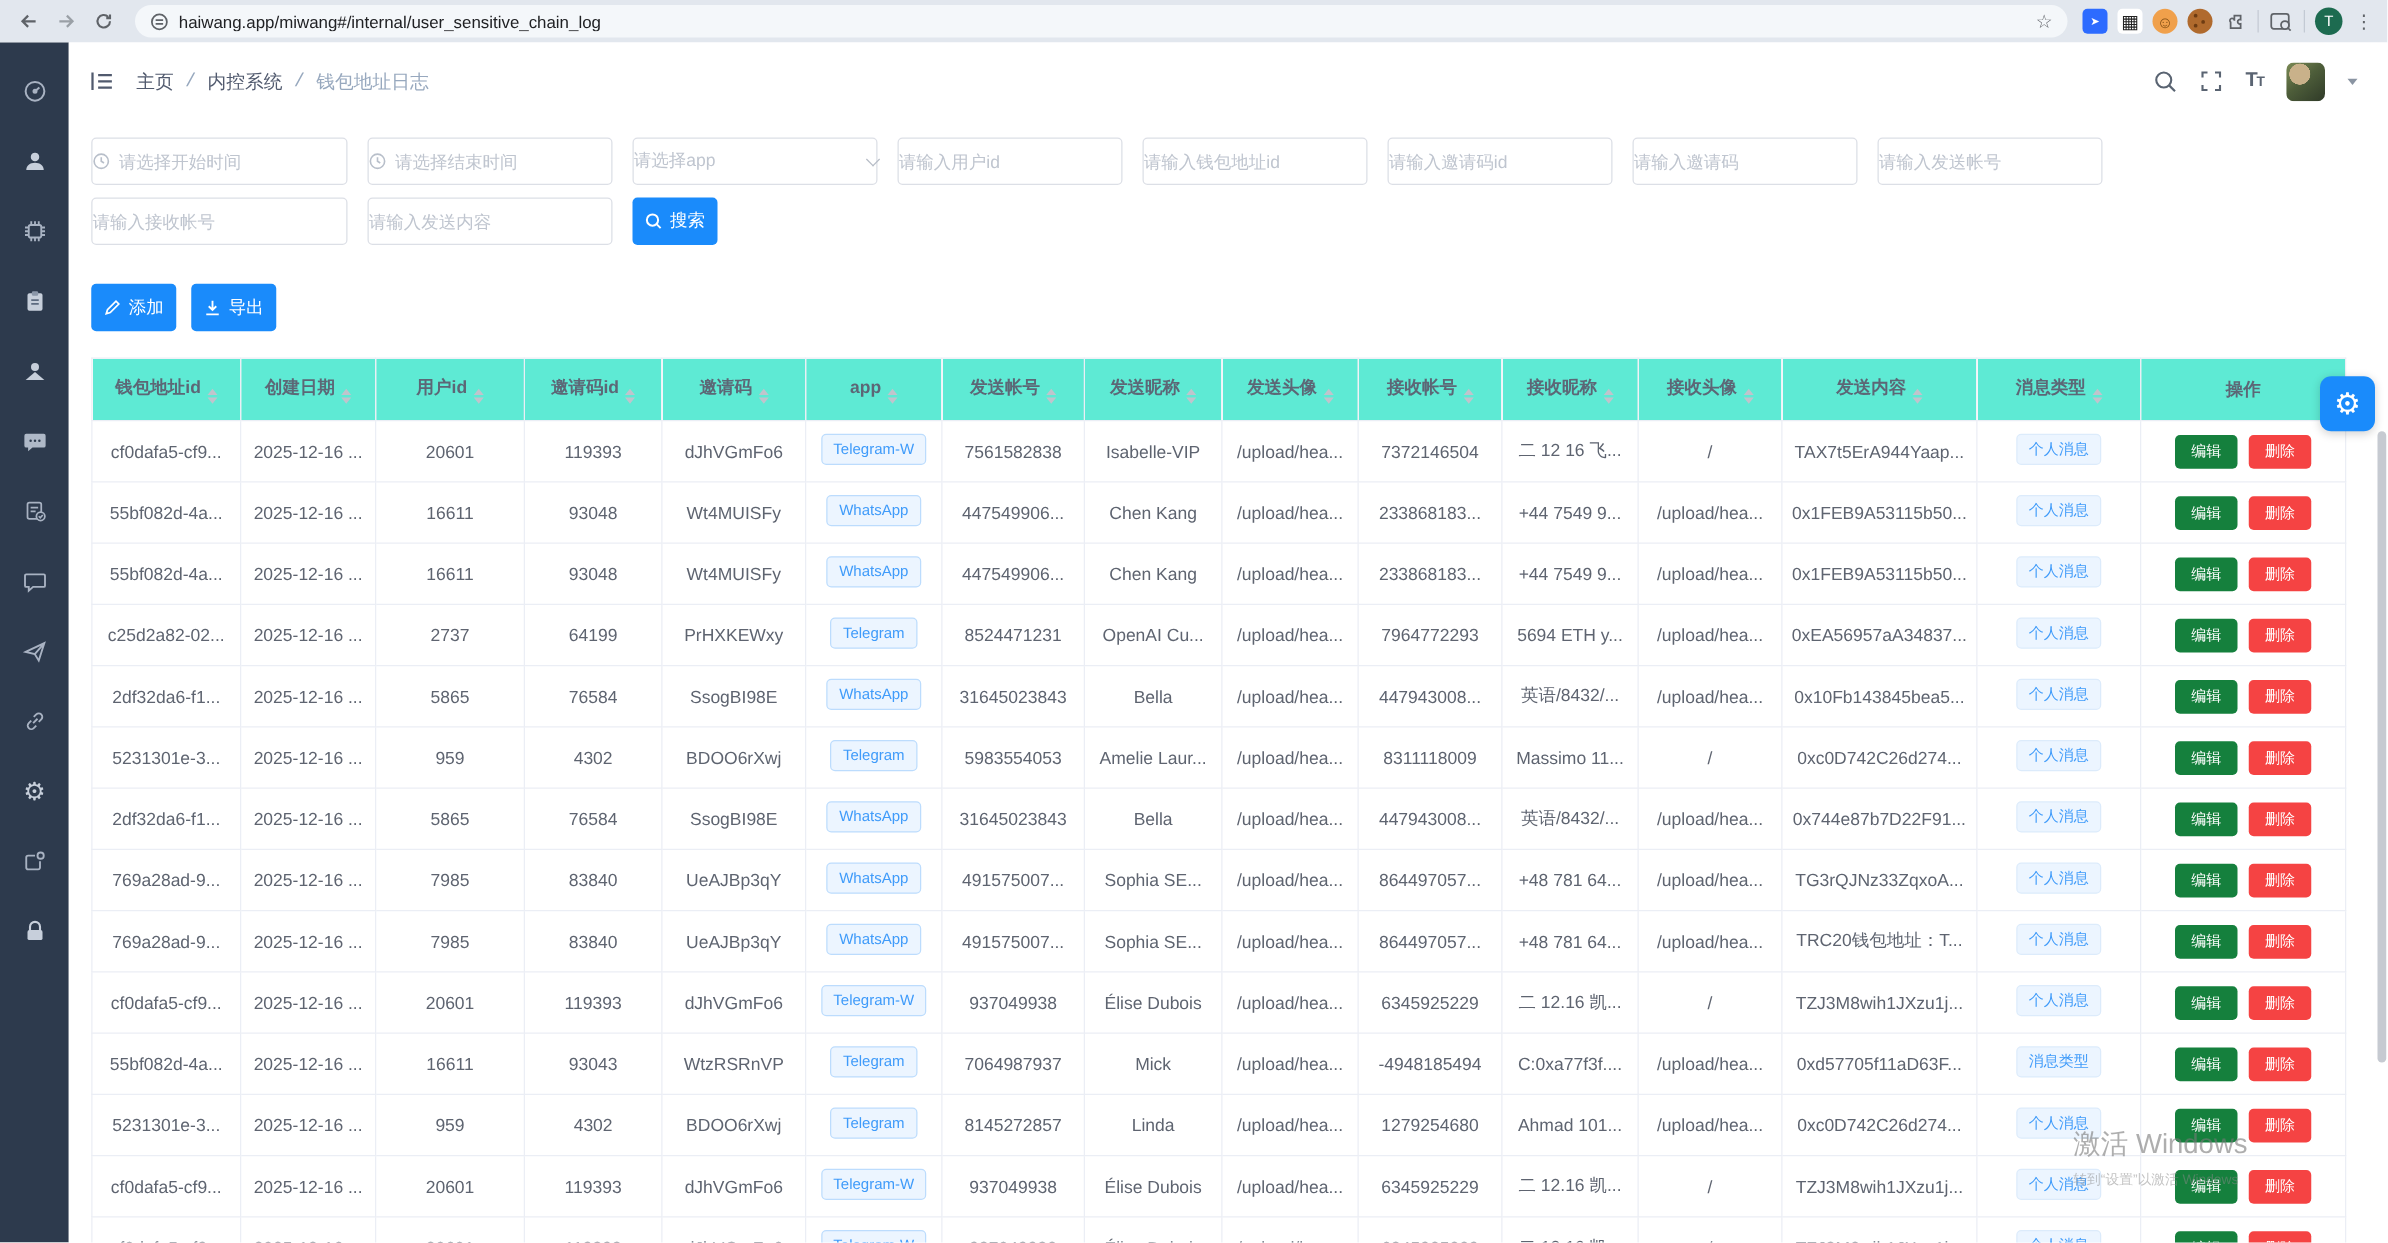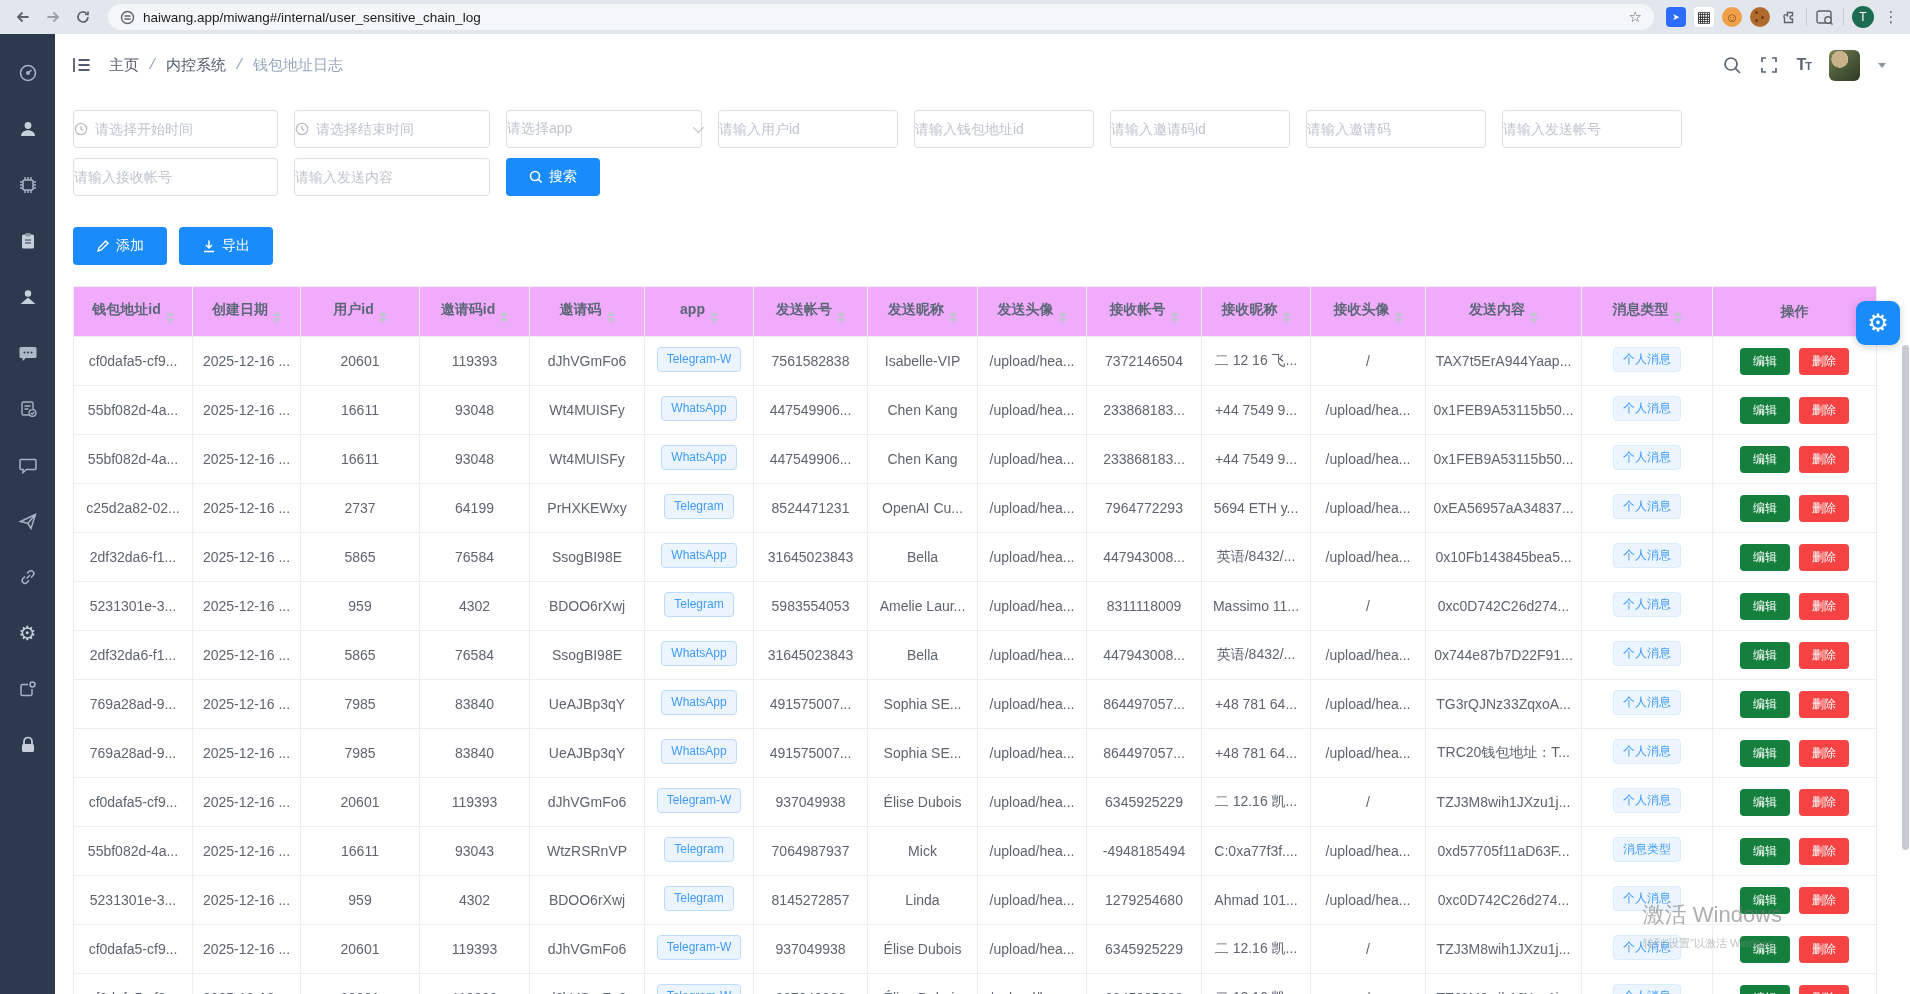--- a/index.html
+++ b/index.html
@@ -44,42 +44,42 @@
   .caret { width:0; height:0; border-left:4px solid transparent; border-right:4px solid transparent; border-top:5px solid #8a94a2; }
 
   
   .filters { padding:14px 18px 0; }
   .frow { display:flex; gap:16px; margin-bottom:10px; }
   .inp { height:38px; border:1px solid #dcdfe6; border-radius:4px; display:flex; align-items:center; padding:0 0; gap:7px; background:#fff; }
   .inp input { border:none; outline:none; flex:1; min-width:0; font-size:14px; color:#333; font-family:inherit; background:transparent; }
   .inp input::placeholder { color:#bfc5cf; }
   .w205{width:205px} .w196{width:196px} .w180{width:180px}
   .chev { width:8px; height:8px; border-right:1.6px solid #b6bcc6; border-bottom:1.6px solid #b6bcc6; transform:rotate(45deg) translateY(-2px); margin-left:auto; }
-  .btn { height:38px; border:none; border-radius:4px; background:#1a8bfb; color:#fff; font-size:14px; display:inline-flex; align-items:center; justify-content:center; gap:6px; padding:0 23px; font-family:inherit; cursor:pointer; }
+  .btn { height:38px; border:none; border-radius:4px; background:#1a8bfb; color:#fff; font-size:14px; display:inline-flex; align-items:center; justify-content:center; gap:6px; padding:0 10px; font-family:inherit; cursor:pointer; }
   .actions { padding:21px 18px 0; display:flex; gap:12px; }
 
   
   .tablewrap { margin:21px 18px 0; }
   table { border-collapse:collapse; table-layout:fixed; width:1793px; }
   th, td { border:1px solid #ebeef5; text-align:center; white-space:nowrap; overflow:hidden; text-overflow:ellipsis; }
-  th { height:50px; background:#f0abfc; color:#5c6776; font-size:14px; font-weight:bold; padding:0 4px; }
+  th { height:50px; background:#5eead4; color:#5c6776; font-size:14px; font-weight:bold; padding:0 4px; }
   td { height:49px; color:#5e6470; font-size:14px; padding:0 6px; }
   .sorter { display:inline-flex; flex-direction:column; margin-left:5px; vertical-align:-2px; }
   .sorter i { width:0; height:0; border-left:4px solid transparent; border-right:4px solid transparent; }
   .sorter .up { border-bottom:5px solid #c0c4cc; margin-bottom:2px; }
   .sorter .dn { border-top:5px solid #c0c4cc; }
   .tag { display:inline-block; padding:0 9px; height:25px; line-height:23px; background:#ecf5ff; border:1px solid #bcdcfd; color:#3f9bfa; border-radius:4px; font-size:12px; max-width:100%; overflow:hidden; text-overflow:ellipsis; }
   .tag.msg { border-color:#dcebfb; }
   .mini { height:27px; padding:0 13px; border:none; border-radius:4px; color:#fff; font-size:12px; font-family:inherit; cursor:pointer; }
   .mini.blue { background:#15803d; margin-right:9px; }
   .mini.red { background:#f54343; }
 
   
   .gearfab { position:absolute; right:10px; top:267px; width:44px; height:44px; background:#1a8bfb; border-radius:9px; display:flex; align-items:center; justify-content:center; color:#fff; font-size:24px; box-shadow:0 2px 8px rgba(0,0,0,.18); }
-  .watermark { position:absolute; top:866px; right:128px; color:rgba(120,120,120,.6); pointer-events:none; }
+  .watermark { position:absolute; top:866px; right:112px; color:rgba(120,120,120,.6); pointer-events:none; }
   .watermark .l1 { font-size:22px; }
   .watermark .l2 { font-size:11px; color:rgba(135,135,135,.5); margin-top:6px; }
   .scrolltrack { position:absolute; right:0; top:0; width:10px; height:960px; }
   .scrollthumb { position:absolute; right:1px; top:311px; width:7px; height:505px; background:#c6cad1; border-radius:4px; }
   svg { display:block; }
 </style>
 </head>
 <body>
 
 <div class="chrome">

